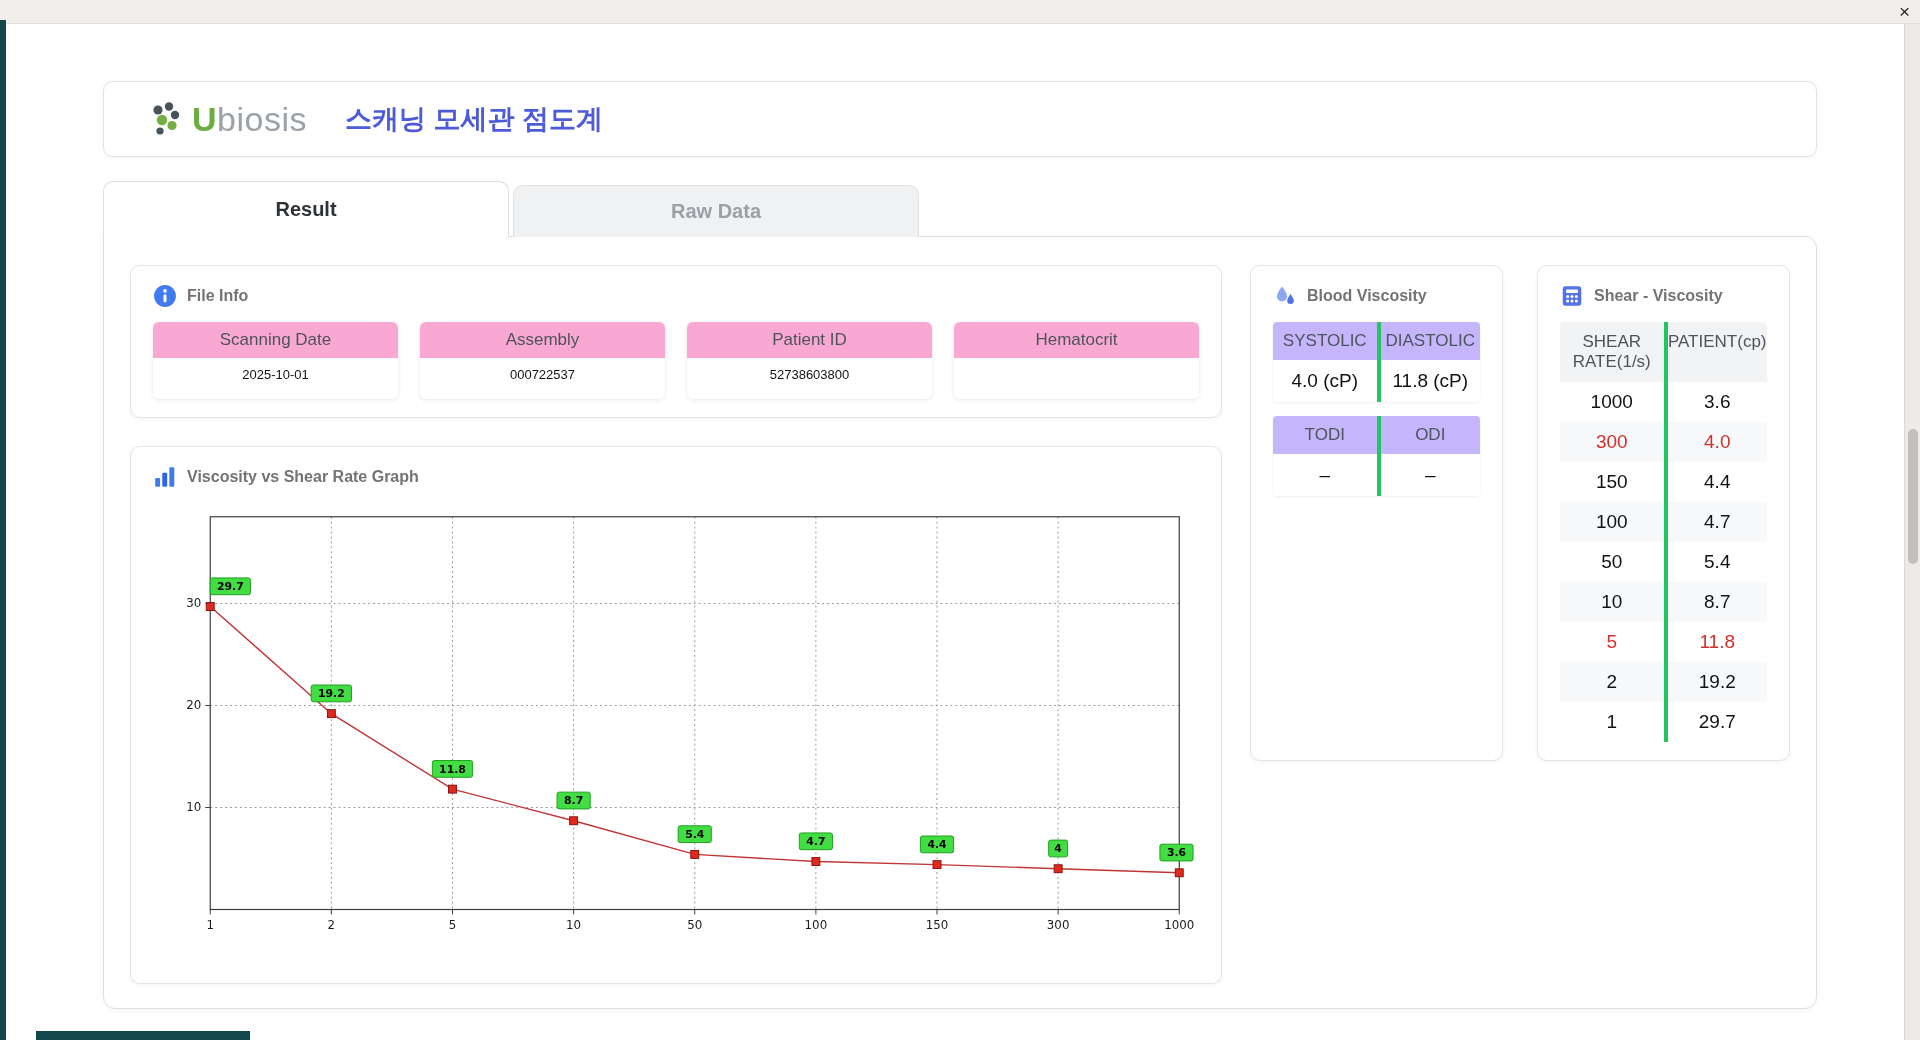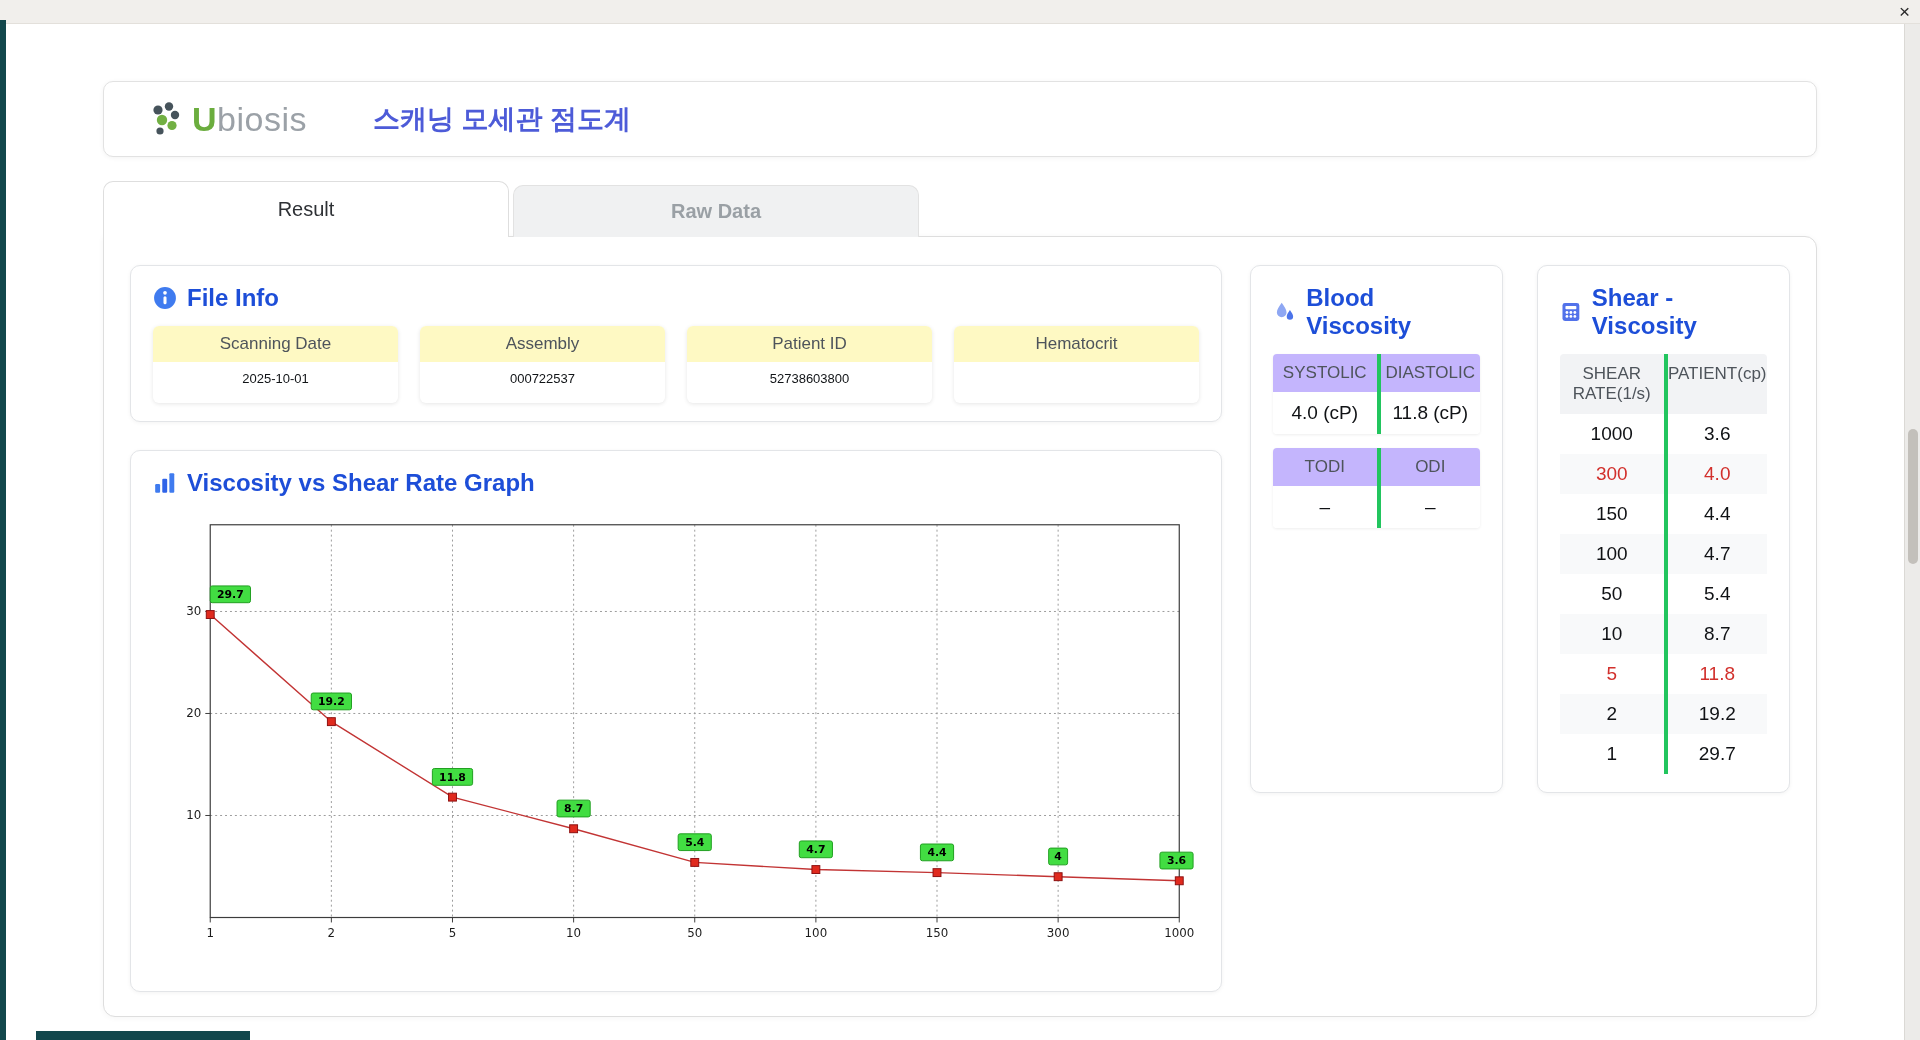--- a/index.html
+++ b/index.html
@@ -11,48 +11,48 @@
   .close-btn{position:absolute;top:0;right:10px;height:24px;display:flex;align-items:center;font-size:19px;color:#2b2b2b;}
   .edge-left{position:absolute;left:0;top:20px;bottom:0;width:6px;background:#12474c;}
   .edge-bottom{position:absolute;left:36px;bottom:0;width:214px;height:9px;background:#12474c;}
   .scrollbar{position:absolute;right:0;top:24px;bottom:0;width:16px;background:#ecebe9;border-left:1px solid #dbd9d5;}
   .scroll-thumb{position:absolute;left:3px;top:405px;width:10px;height:135px;border-radius:5px;background:#c3c0bb;}
 
   
   .app{position:absolute;left:103px;top:81px;width:1714px;}
 
   .logo-card{height:76px;border:1px solid #e2e2e2;border-radius:10px;display:flex;align-items:center;
-    padding:0 44px;gap:66px;background:#fff;box-shadow:0 1px 5px rgba(0,0,0,.05);}
+    padding:0 44px;gap:38px;background:#fff;box-shadow:0 1px 5px rgba(0,0,0,.05);}
   .logo{display:flex;align-items:center;gap:8px;}
   .logo-text{font-size:34px;font-weight:600;letter-spacing:.5px;line-height:1;}
   .logo-u{color:#6bad3e;}
   .logo-rest{color:#9ba1a7;font-weight:500;}
   .app-title{font-size:27px;font-weight:bold;color:#4d5bd8;}
 
   .tabs{display:flex;margin-top:24px;position:relative;z-index:2;}
   .tab{width:406px;display:flex;align-items:center;justify-content:center;border-radius:10px 10px 0 0;font-size:20px;cursor:default;}
-  .tab.active{height:56px;background:#fff;border:1px solid #dedede;border-bottom:none;color:#2e3135;font-weight:normal;margin-bottom:-1px;}
+  .tab.active{height:56px;background:#fff;border:1px solid #dedede;border-bottom:none;color:#2e3135;font-weight:bold;margin-bottom:-1px;}
   .tab.inactive{height:52px;align-self:flex-end;background:#f0f1f2;border:1px solid #e2e2e2;border-bottom:none;
     color:#9aa0a5;font-weight:600;margin-left:4px;margin-bottom:-1px;}
 
   .content-box{border:1px solid #dedede;border-radius:0 12px 12px 12px;background:#fff;
     padding:28px 26px 24px;display:flex;gap:28px;box-shadow:0 1px 6px rgba(0,0,0,.04);position:relative;z-index:1;}
   .left-col{flex:1;display:flex;flex-direction:column;gap:28px;min-width:0;}
   .right-col{width:540px;flex:none;display:flex;gap:34px;align-self:flex-start;}
   .right-col > .card{width:100%;}
 
   .card{border:1px solid #e3e5e8;border-radius:10px;background:#fff;padding:18px 22px;box-shadow:0 1px 4px rgba(0,0,0,.05);}
   .card-head{display:flex;align-items:center;gap:10px;}
   .card-head svg{display:block;}
-  .card-title{font-size:24px;font-weight:bold;color:#1d4ed8;}
+  .card-title{font-size:16px;font-weight:bold;color:#737373;}
 
   
   .fields{display:flex;gap:22px;margin-top:14px;}
   .field-group{flex:1;border-radius:6px;box-shadow:0 1px 4px rgba(0,0,0,.10);overflow:hidden;background:#fff;}
-  .field-label{background:#fef9c3;color:#4e545b;font-size:17px;text-align:center;padding:8px 0;}
+  .field-label{background:#f9a8d4;color:#4e545b;font-size:17px;text-align:center;padding:8px 0;}
   .field-value{font-size:13px;color:#111417;text-align:center;padding:9px 0 11px;min-height:41px;}
 
   
   .bv-table{display:grid;grid-template-columns:1fr 1fr;margin-top:14px;border-radius:4px;overflow:hidden;box-shadow:0 1px 3px rgba(0,0,0,.07);}
   .bv-head{background:#c4b5fd;color:#4e545b;font-size:17px;text-align:center;padding:9px 0;}
   .bv-val{font-size:19px;color:#101215;text-align:center;padding:10px 0;background:#fff;}
   .sep{border-left:4px solid #22c55e;}
 
   
   .s-table{margin-top:14px;}

